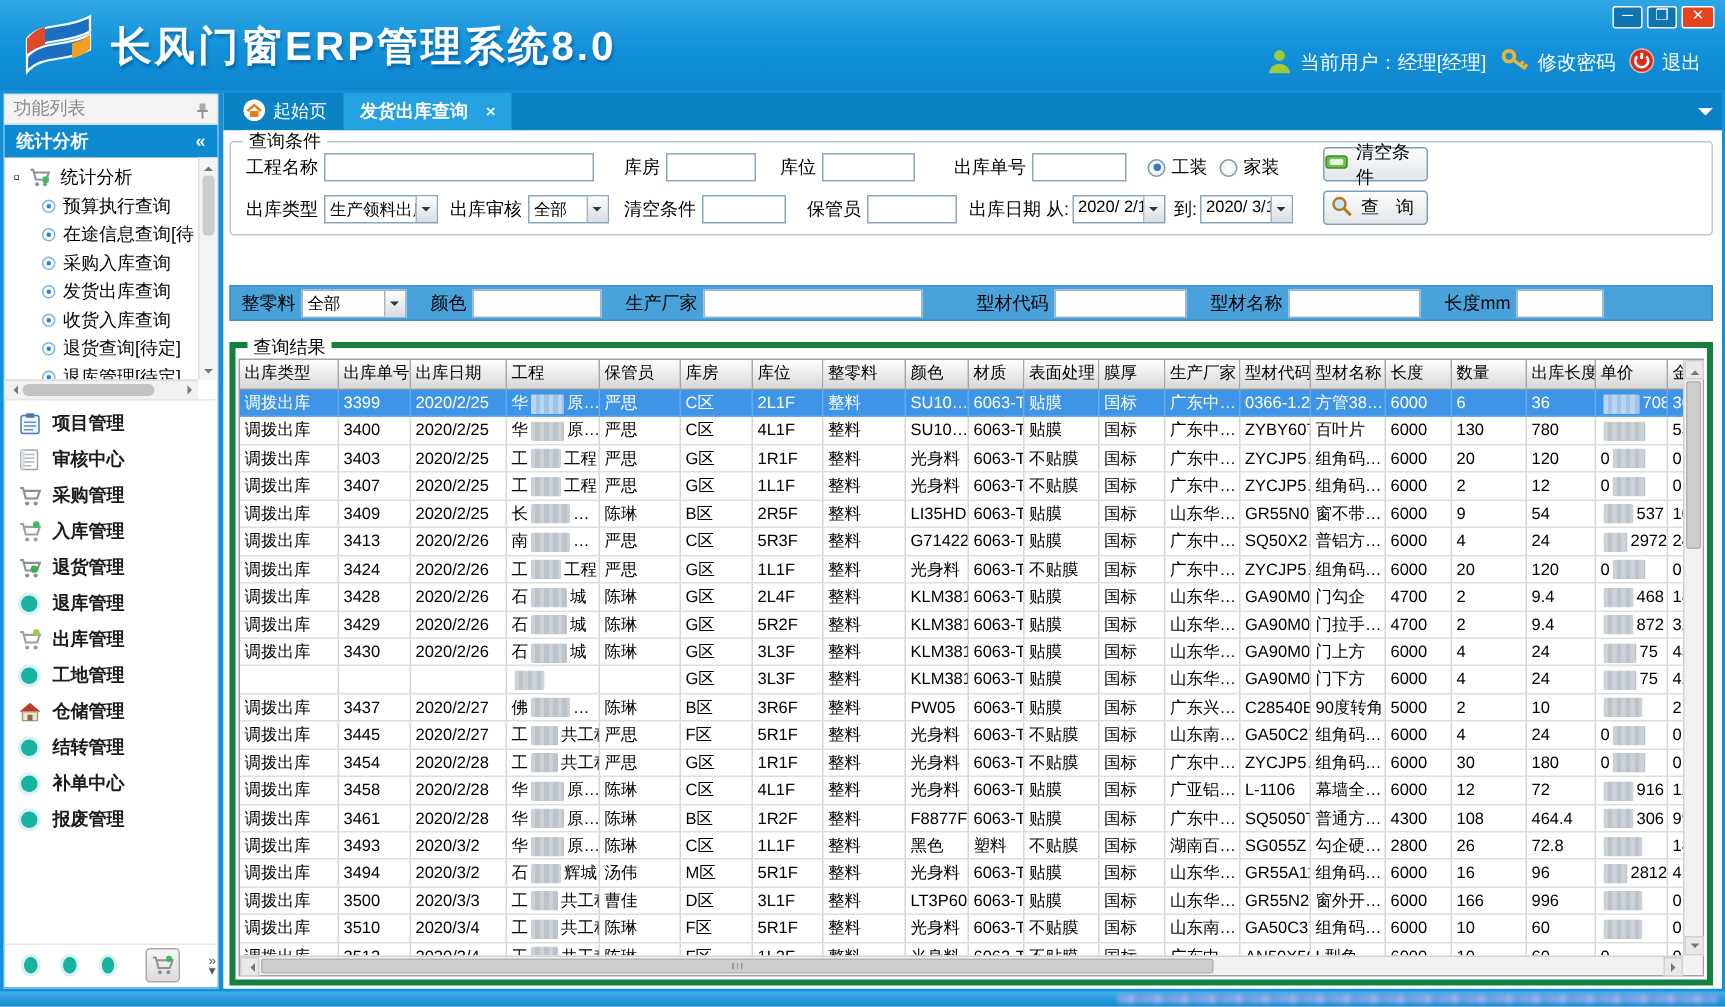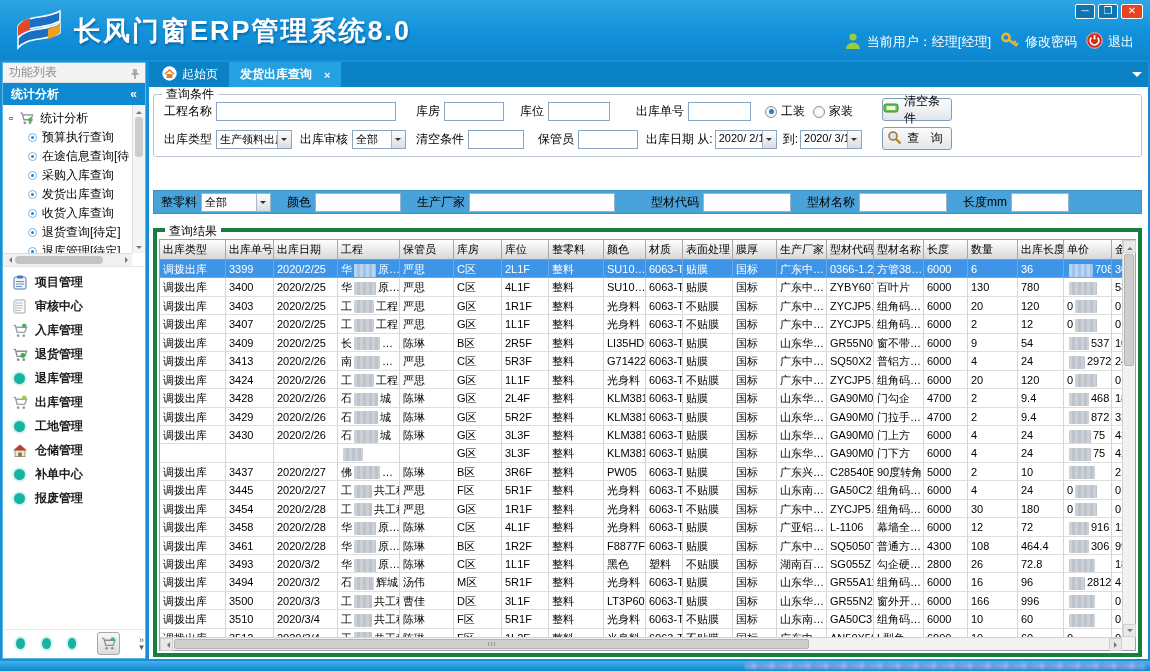--- a/index.html
+++ b/index.html
@@ -234,20 +234,30 @@
             <rect x="1" y="1" width="11" height="13" rx="1" fill="#fff" stroke="#9aa4ae"></rect>
             <path d="M3 4h7M3 6.5h7M3 9h7M3 11.5h5" stroke="#b0b8c0" stroke-width="1" fill="none"></path>
             <rect x="1" y="1" width="2.5" height="13" fill="#d8dee4"></rect>
           </svg>
         </span>
         <span>审核中心</span>
       </div>
       <div class="menu-item">
         <span class="icon16">
           <svg width="16" height="15" viewBox="0 0 16 16">
+            <path d="M1 2.5h2l2 7.5h8l2-5.5H4" fill="none" stroke="#8a9097" stroke-width="1.5"></path>
+            <circle cx="6" cy="13.5" r="1.5" fill="#8a9097"></circle>
+            <circle cx="12" cy="13.5" r="1.5" fill="#8a9097"></circle>
+          </svg>
+        </span>
+        <span>采购管理</span>
+      </div>
+      <div class="menu-item">
+        <span class="icon16">
+          <svg width="16" height="15" viewBox="0 0 16 16">
             <path d="M1 2.5h2l2 7.5h8l2-5.5H4" fill="none" stroke="#9aa0a7" stroke-width="1.5"></path>
             <circle cx="6" cy="13.5" r="1.5" fill="#9aa0a7"></circle>
             <circle cx="12" cy="13.5" r="1.5" fill="#9aa0a7"></circle>
             <circle cx="12.5" cy="3" r="2.4" fill="#42b85f"></circle>
           </svg>
         </span>
         <span>入库管理</span>
       </div>
       <div class="menu-item">
         <span class="icon16">
@@ -285,20 +295,26 @@
       </div>
       <div class="menu-item">
         <span class="icon16">
           <svg width="16" height="14" viewBox="0 0 16 14">
             <path d="M1 7.5 L8 1.5 L15 7.5 Z" fill="#c0392b"></path>
             <rect x="3" y="7.5" width="10" height="6" fill="#efe6d4" stroke="#a89878"></rect>
             <rect x="6.3" y="9.5" width="3.4" height="4" fill="#8a6a4a"></rect>
           </svg>
         </span>
         <span>仓储管理</span>
+      </div>
+      <div class="menu-item">
+        <span class="icon16">
+          <span class="teal-dot"></span>
+        </span>
+        <span>结转管理</span>
       </div>
       <div class="menu-item">
         <span class="icon16">
           <span class="teal-dot"></span>
         </span>
         <span>补单中心</span>
       </div>
       <div class="menu-item">
         <span class="icon16">
           <span class="teal-dot"></span>

